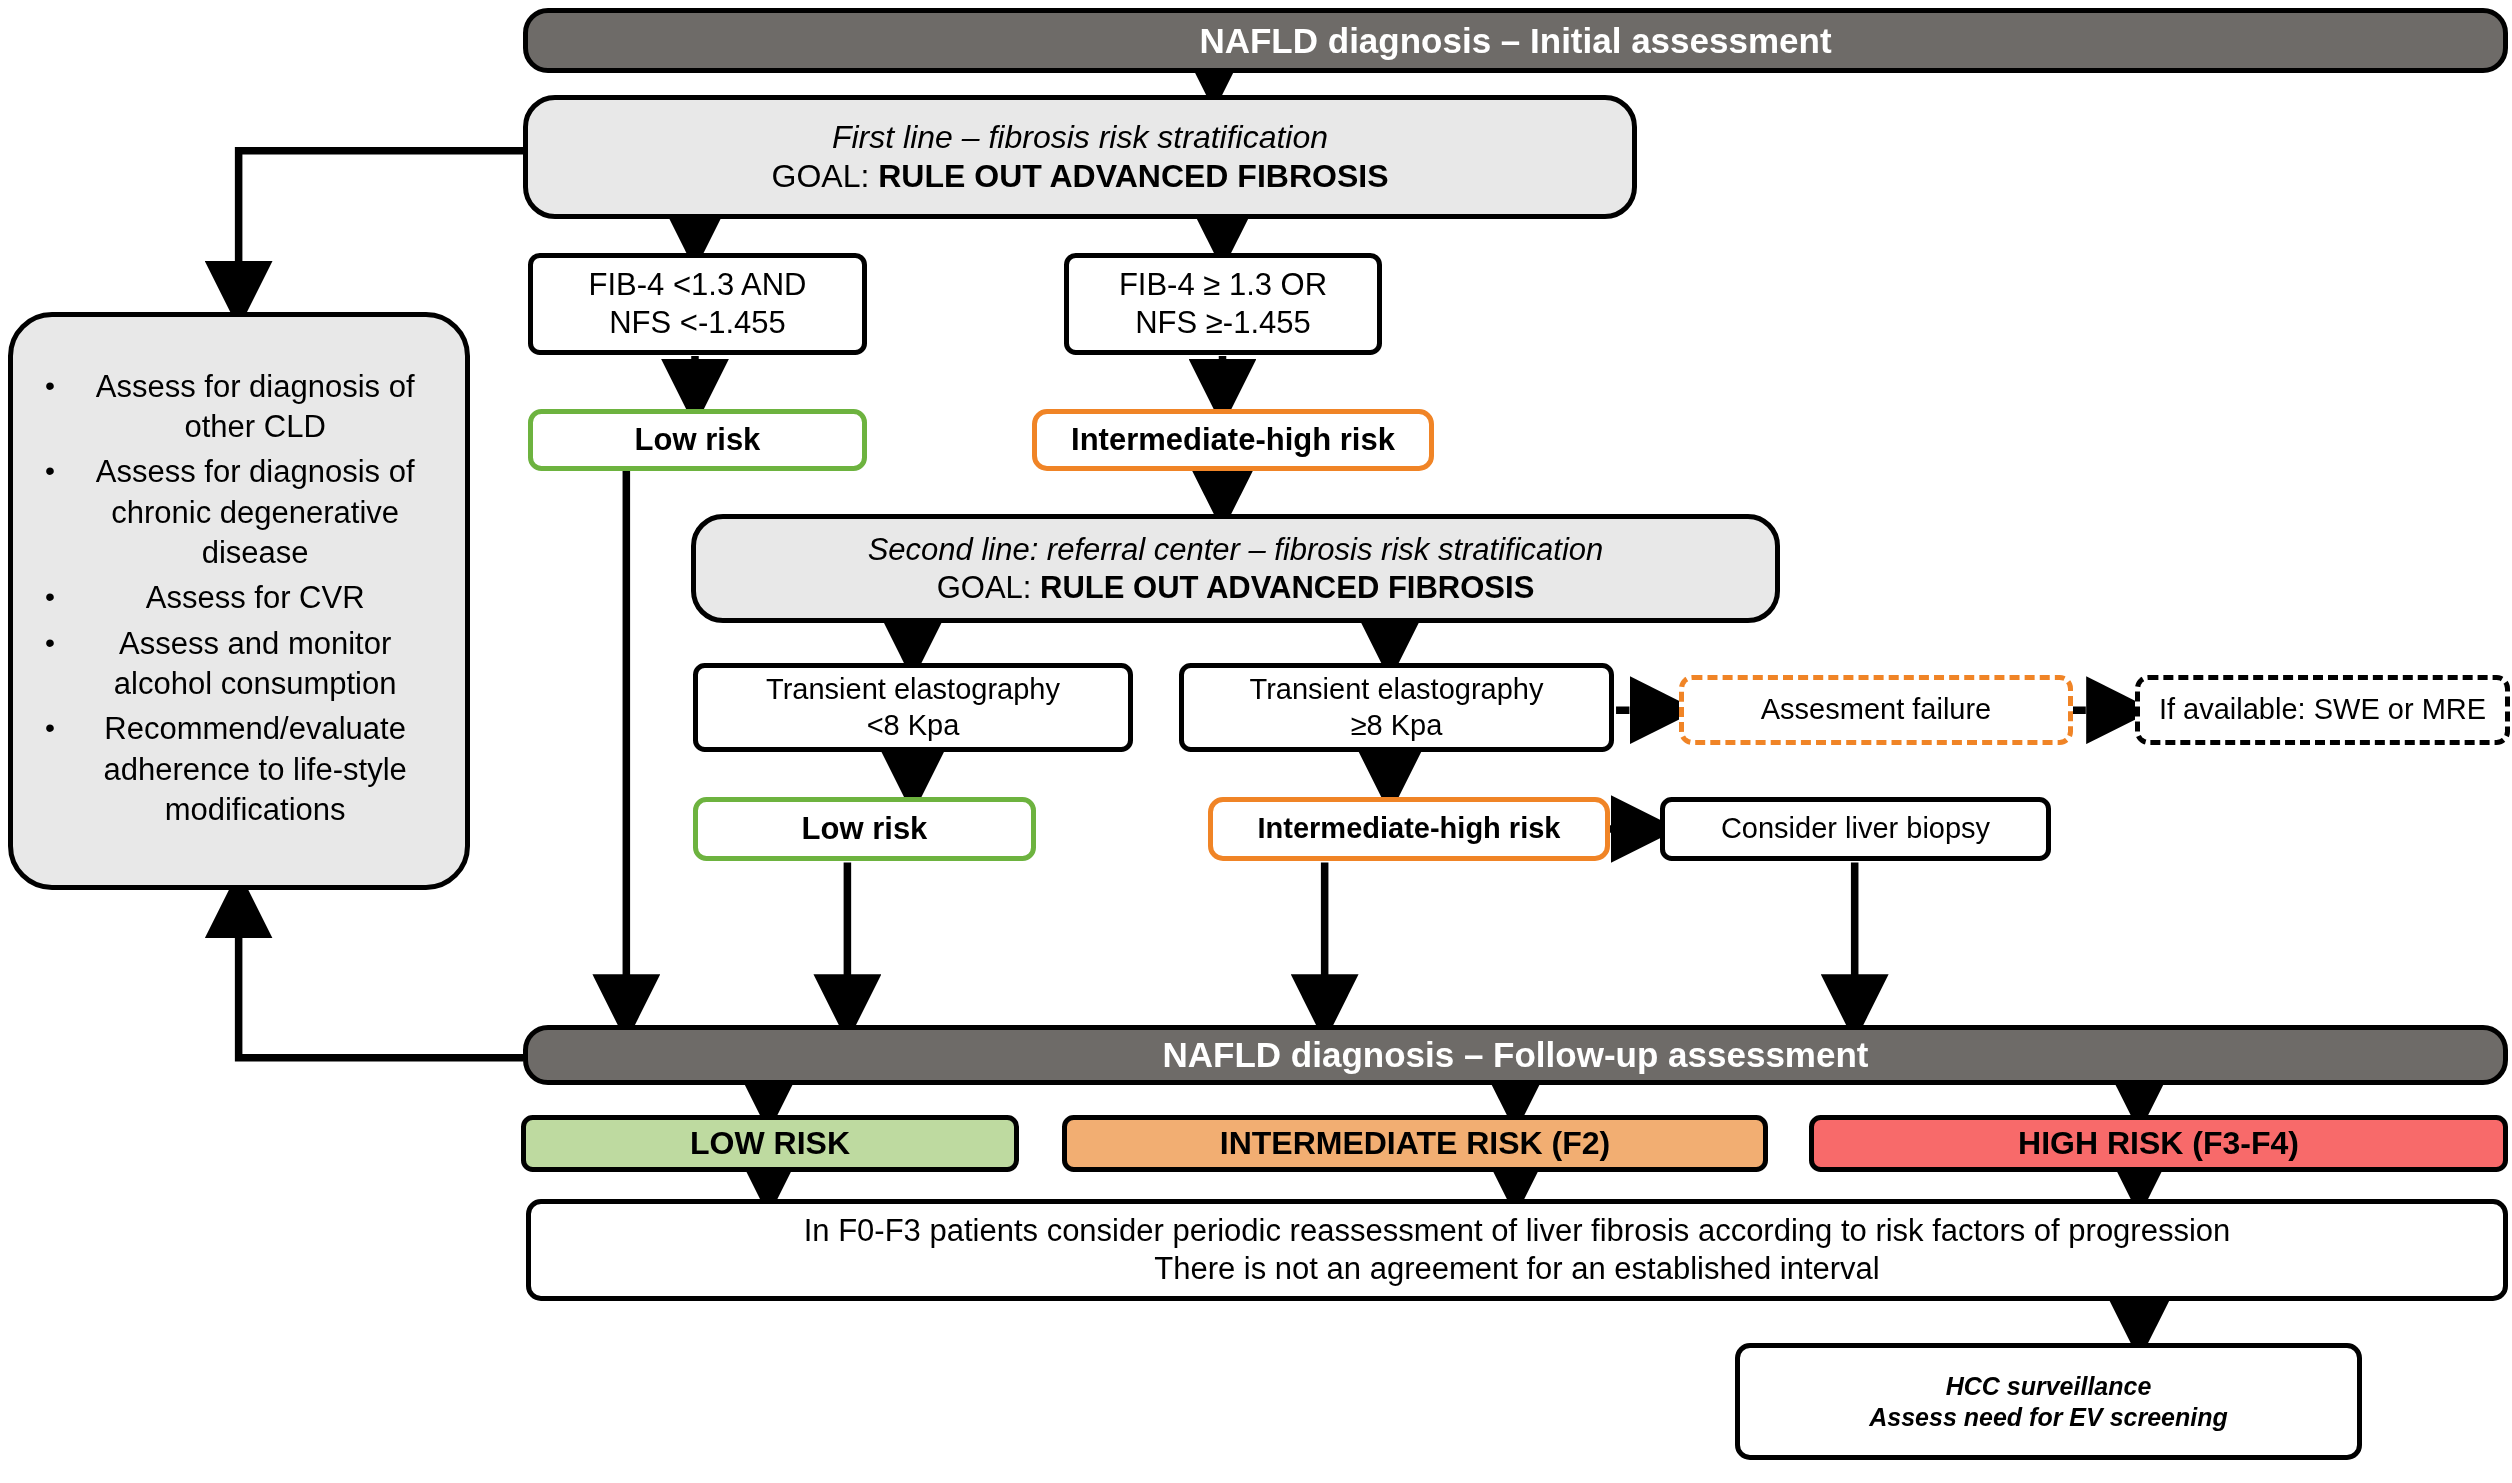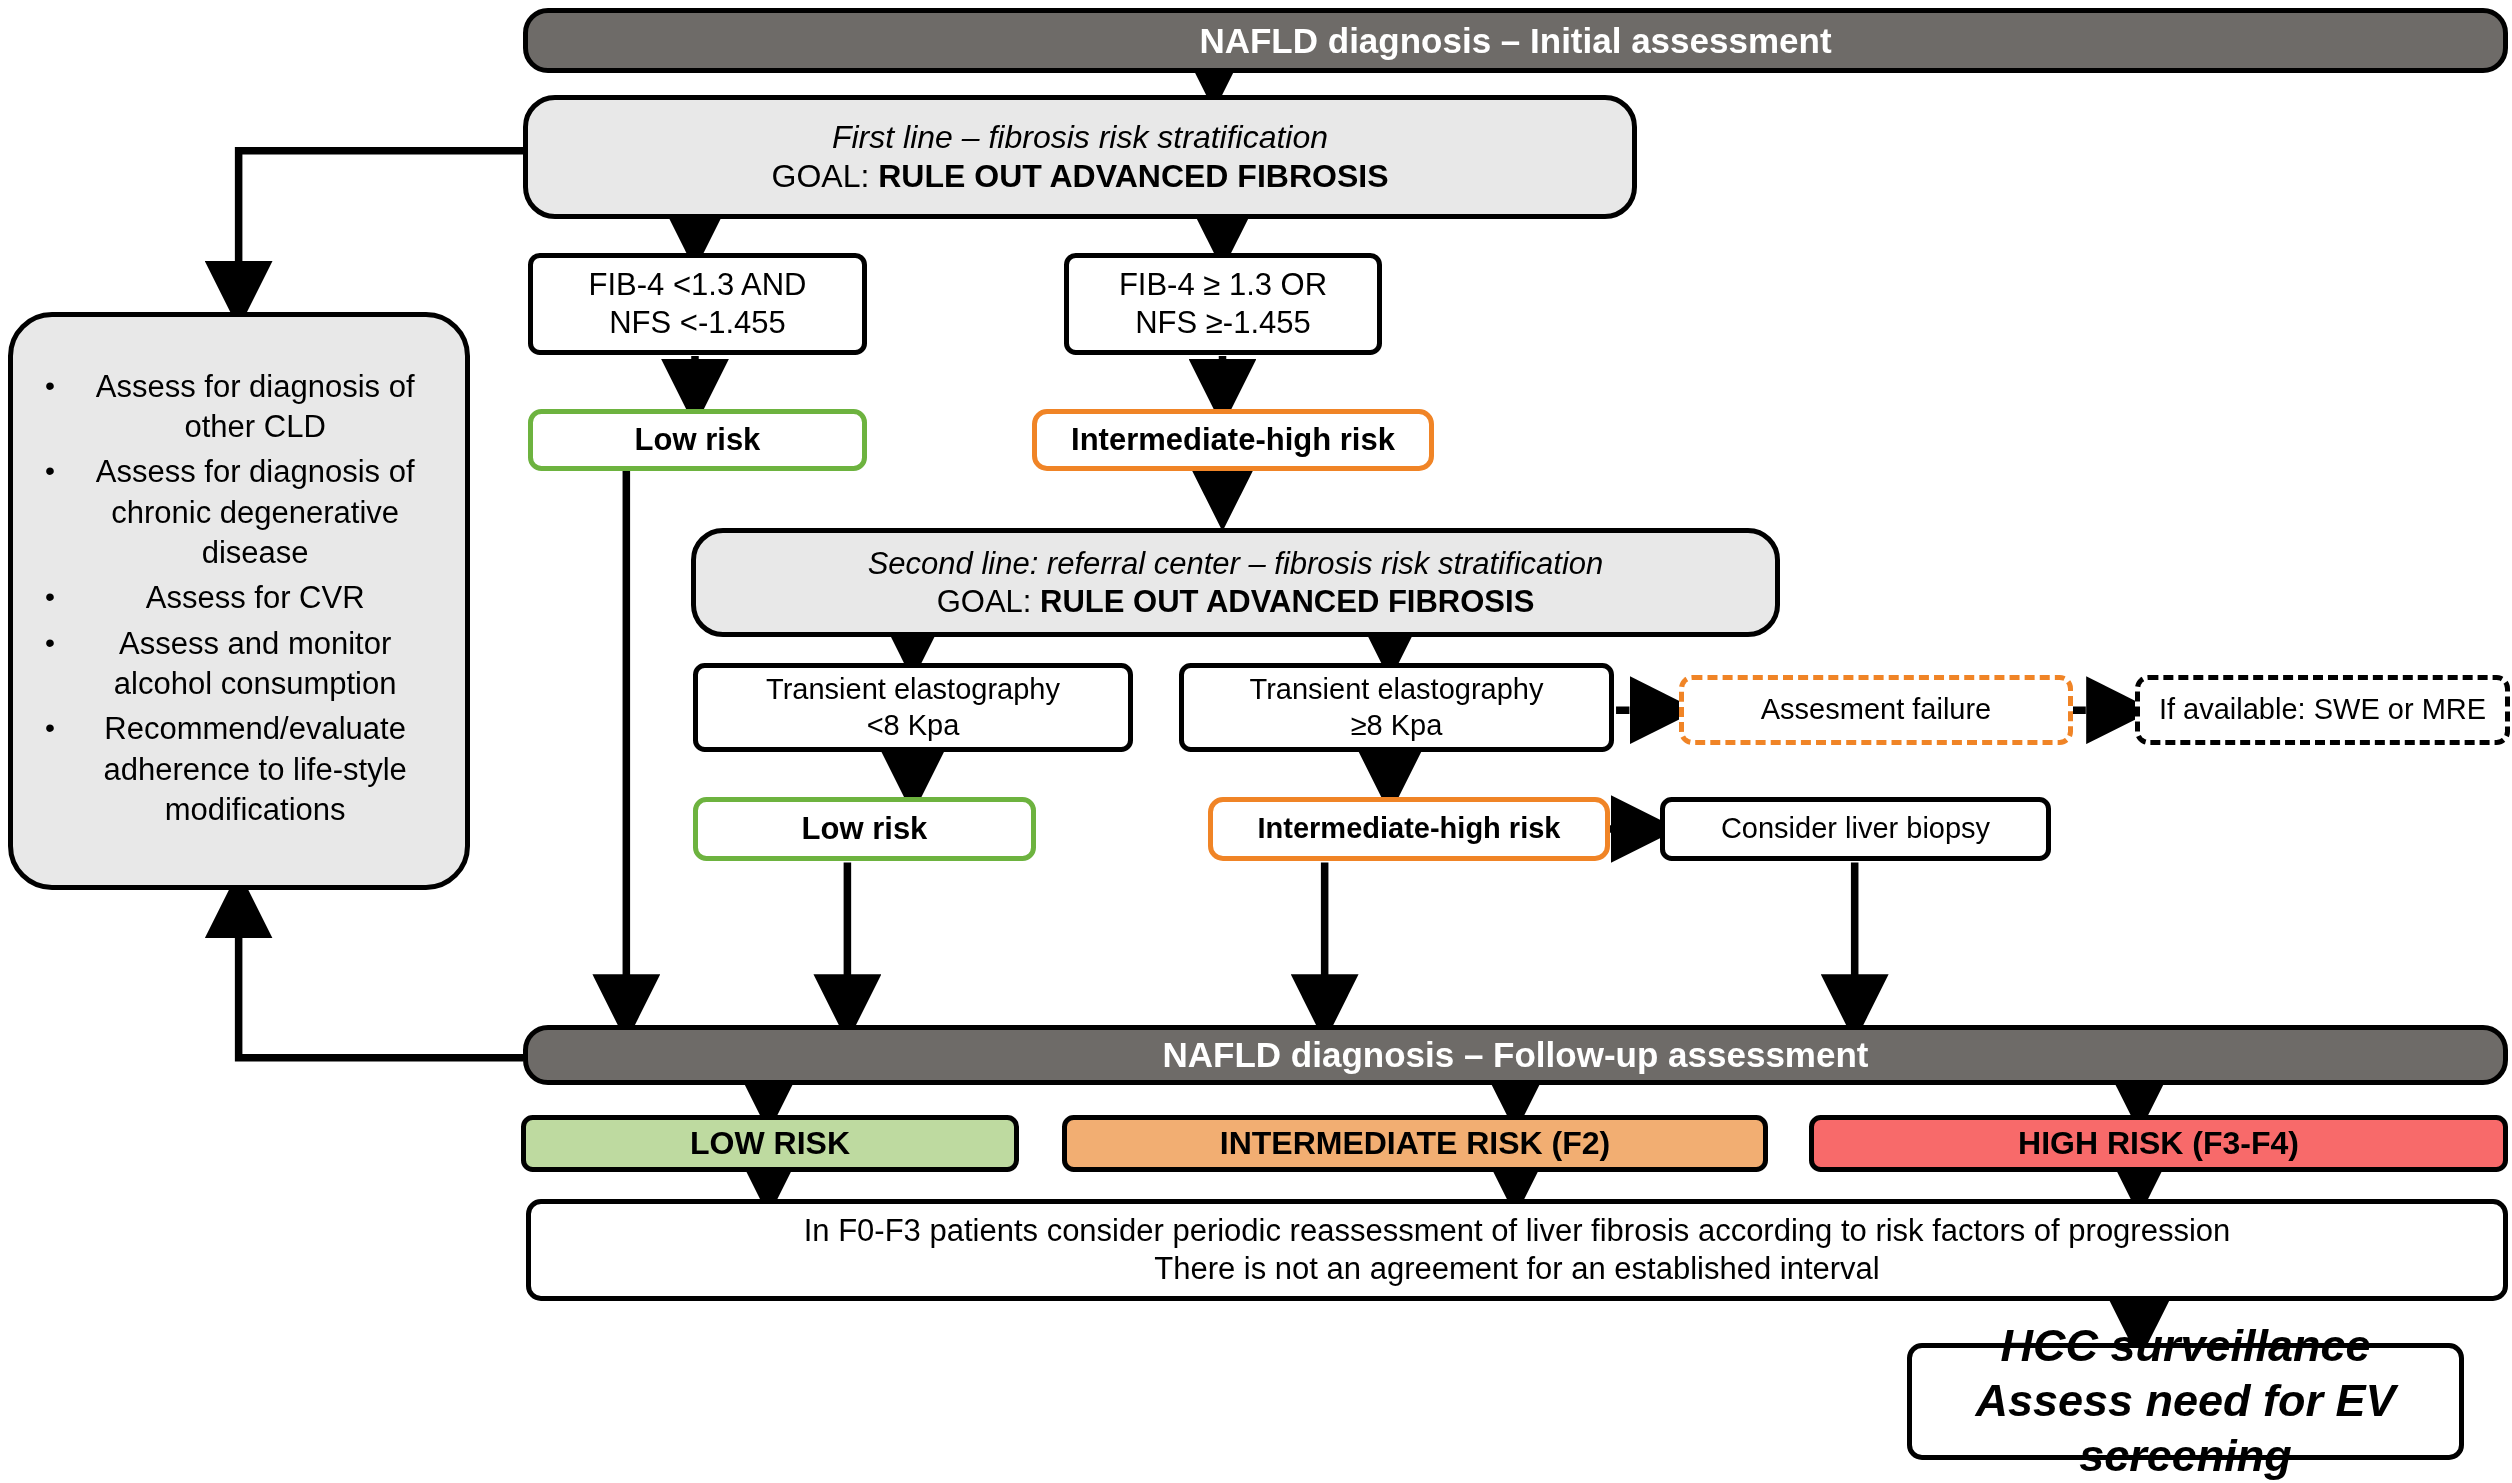--- a/index.html
+++ b/index.html
@@ -131,21 +131,21 @@
   </div>
 
   <div class="node bx-green" style="left:528px;top:409px;width:339px;height:62px;font-size:31px;">
     <span>Low risk</span>
   </div>
 
   <div class="node bx-orange" style="left:1032px;top:409px;width:402px;height:62px;font-size:31px;">
     <span>Intermediate-high risk</span>
   </div>
 
-  <div class="node panel" style="left:691px;top:528px;width:1089px;height:109px;font-size:31px;justify-content:center;">
+  <div class="node panel" style="left:691px;top:514px;width:1089px;height:109px;font-size:31px;justify-content:center;">
     <div class="ital">Second line: referral center – fibrosis risk stratification</div>
     <div>
       <span>GOAL: </span><span class="bold">RULE OUT ADVANCED FIBROSIS</span>
     </div>
   </div>
 
   <div class="node bx bx-sq" style="left:693px;top:663px;width:440px;height:89px;font-size:29px;">
     <div>Transient elastography</div>
     <div>&lt;8 Kpa</div>
   </div>
@@ -197,19 +197,19 @@
   </div>
   <div class="node fill-red" style="left:1809px;top:1115px;width:699px;height:57px;font-size:32px;">
     <span>HIGH RISK (F3-F4)</span>
   </div>
 
   <div class="node bx" style="left:526px;top:1199px;width:1982px;height:102px;font-size:31px;">
     <div>In F0-F3 patients consider periodic reassessment of liver fibrosis according to risk factors of progression</div>
     <div>There is not an agreement for an established interval</div>
   </div>
 
-  <div class="node bx" style="left:1907px;top:1343px;width:557px;height:117px;font-size:45px;font-style:italic;font-weight:bold;">
+  <div class="node bx" style="left:1735px;top:1343px;width:627px;height:117px;font-size:25px;font-style:italic;font-weight:bold;">
     <div>HCC surveillance</div>
     <div>Assess need for EV screening</div>
   </div>
 
 </div>
 
 
 </body></html>

